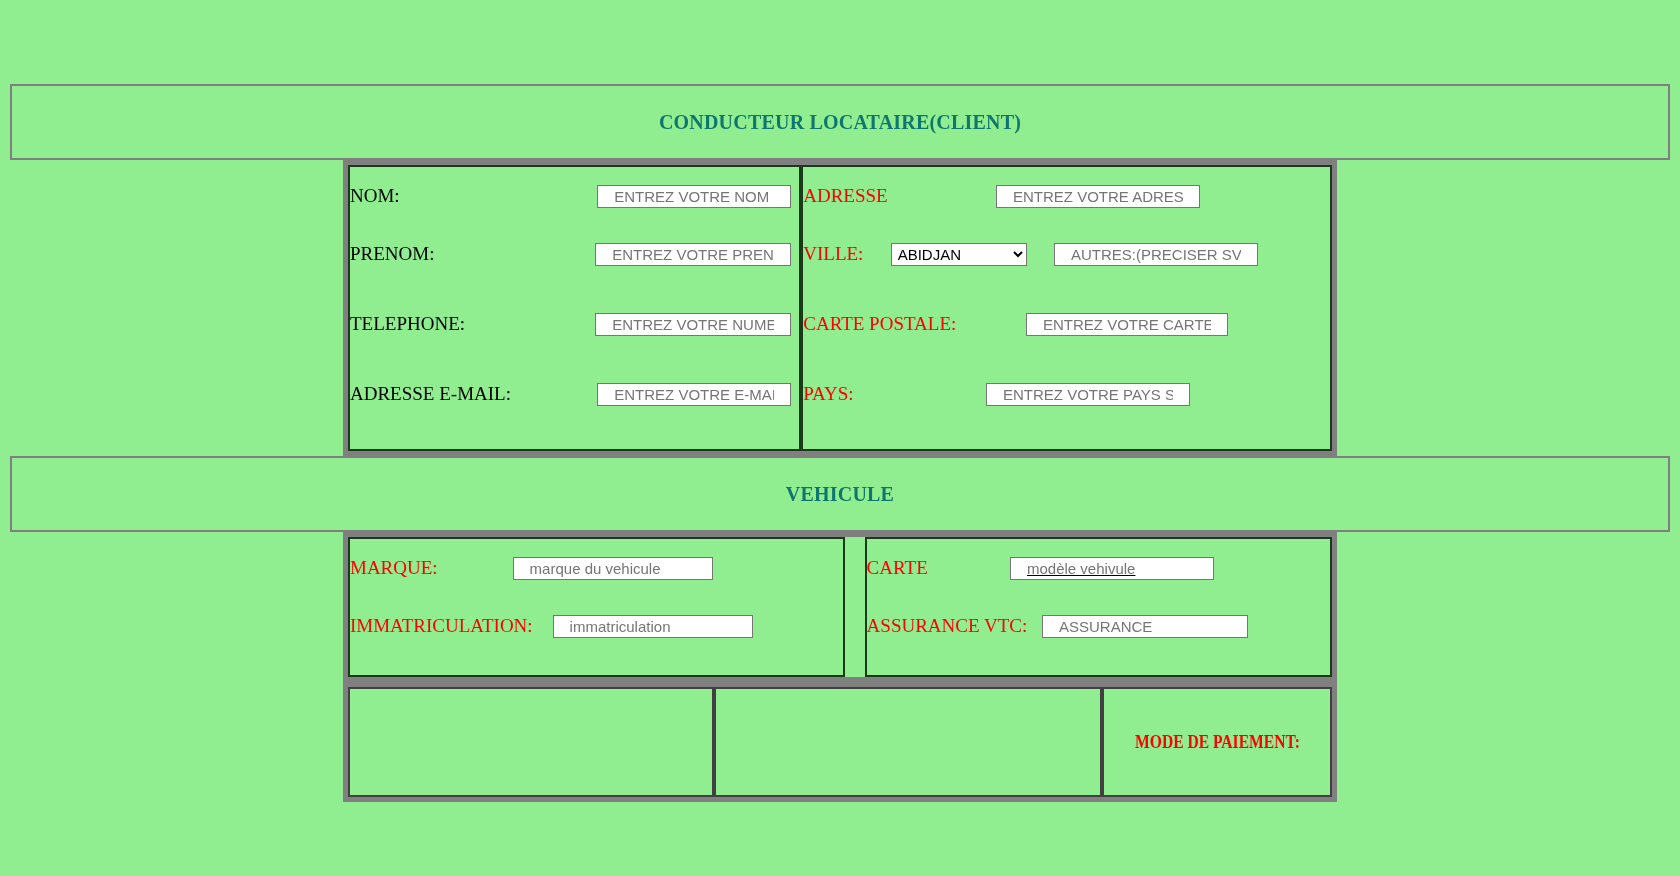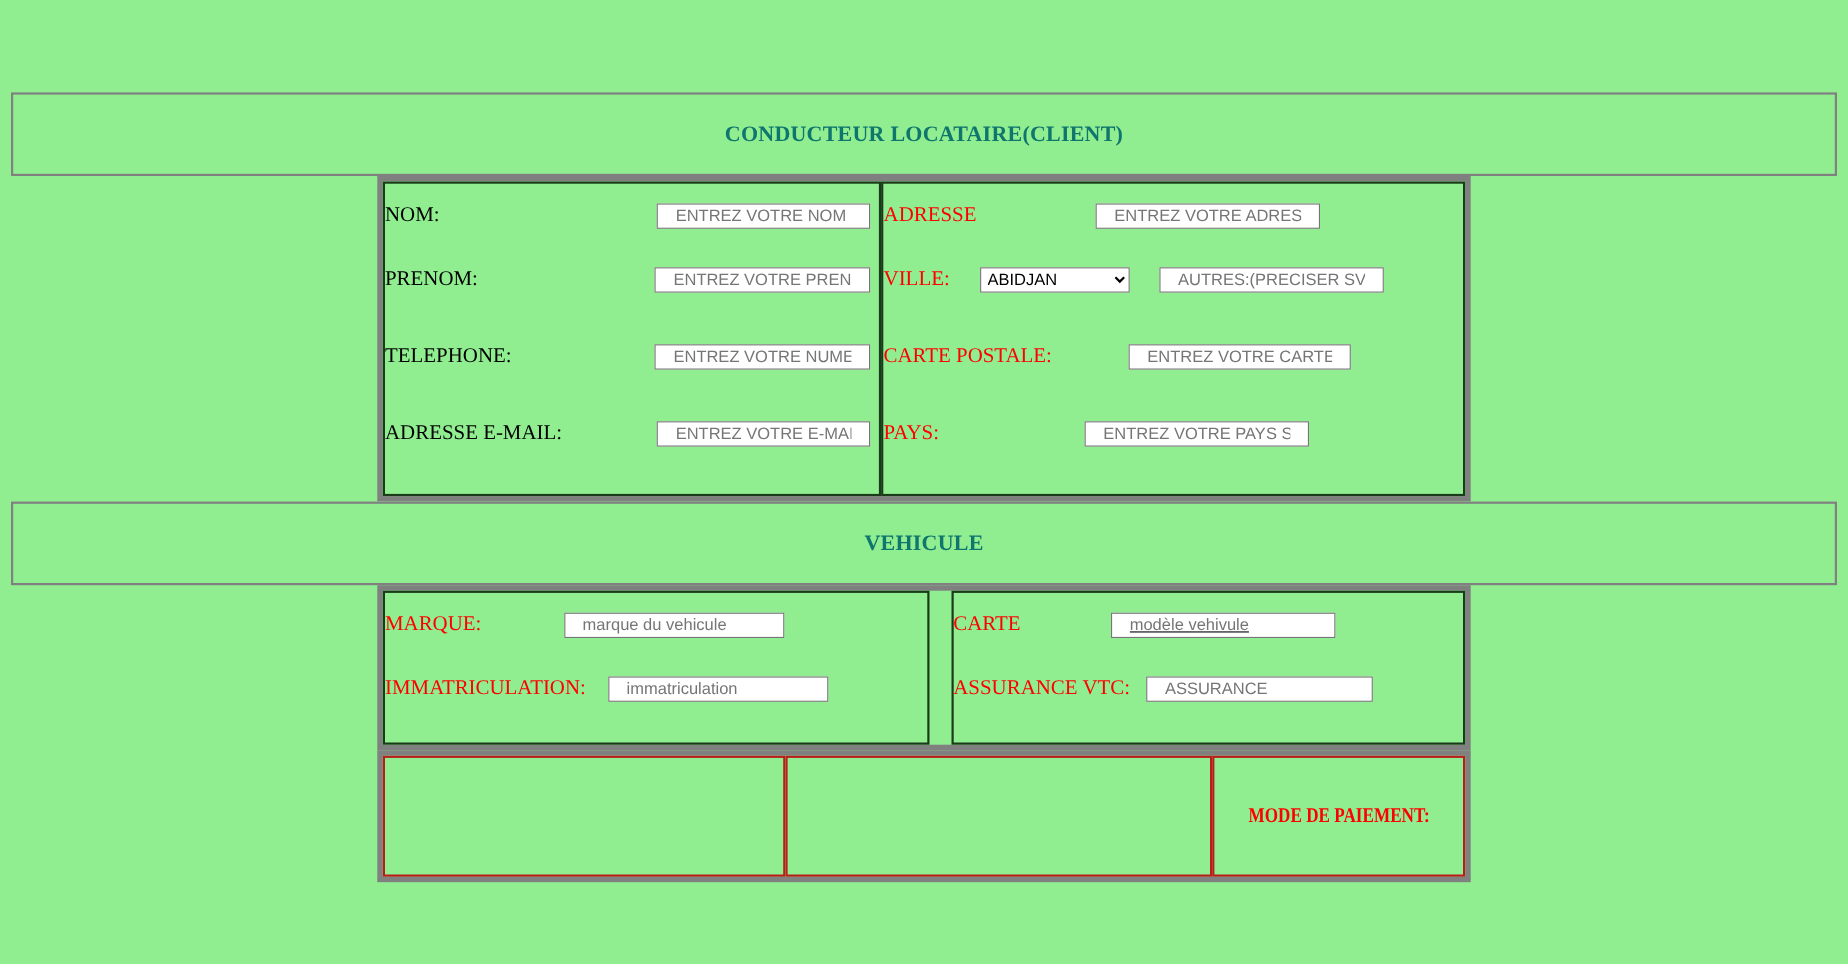--- a/index.html
+++ b/index.html
@@ -113,21 +113,21 @@
     box-sizing: border-box;
     margin: 0 auto;
     border: 5px solid #808080;
     background: #90ee90;
     display: flex;
     width: 994px;
     height: 120px;
   }
   .date-cell {
     box-sizing: border-box;
-    border: 2px solid #b91c1c;
+    border: 2px solid #404040;
     background: #90ee90;
     display: flex;
     align-items: center;
     justify-content: center;
   }
   .date-c1 { width: 366px; }
   .date-c2 { width: 388px; }
   .date-c3 { width: 230px; }
 
   .paiement-lbl {

